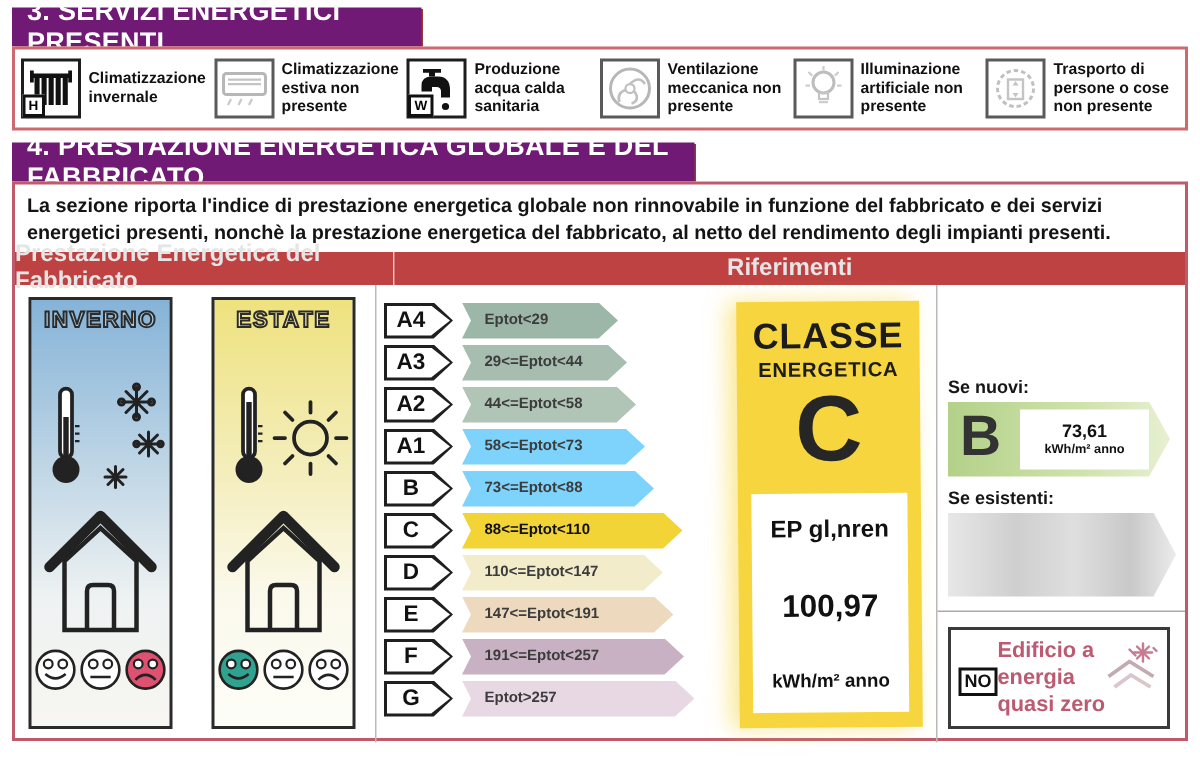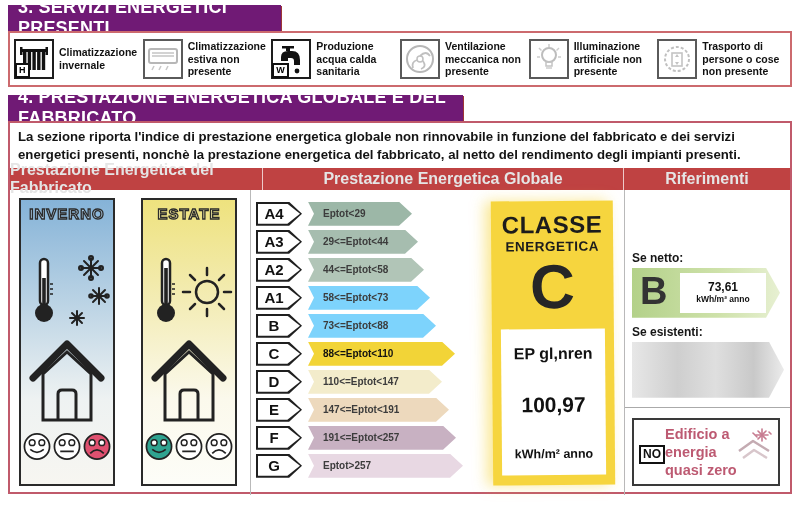--- a/index.html
+++ b/index.html
@@ -191,21 +191,20 @@
   </div>
 </div>
 
 <div class="abs sec-header" style="left:8px;top:95px;width:455px;height:26px;">4. PRESTAZIONE ENERGETICA GLOBALE E DEL FABBRICATO</div>
 
 <div class="abs" id="sec4-box">
   <div id="sec4-desc">La sezione riporta l'indice di prestazione energetica globale non rinnovabile in funzione del fabbricato e dei servizi energetici presenti, nonchè la prestazione energetica del fabbricato, al netto del rendimento degli impianti presenti.</div>
 
   <div id="table-header">
     <div class="th" id="th-fab">Prestazione Energetica del Fabbricato</div>
-    <div class="th" id="th-glob">Prestazione Energetica Globale</div>
     <div class="th" id="th-rif">Riferimenti</div>
   </div>
 
   <div id="table-body">
     <div class="col-div" style="left:240px;"></div>
     <div class="col-div" style="left:614px;"></div>
 
     <div id="watermark-swirl"></div>
 
     <div class="season-card" id="card-estate">
@@ -436,21 +435,21 @@
       <div id="classe-t1">CLASSE</div>
       <div id="classe-t2">ENERGETICA</div>
       <div id="classe-letter">C</div>
       <div id="classe-inner">
         <div id="ep-label">EP gl,nren</div>
         <div id="ep-value">100,97</div>
         <div id="ep-unit">kWh/m² anno</div>
       </div>
     </div>
 
-    <div class="rif-sub" style="top:61px;">Se netto:</div>
+    <div class="rif-sub" style="top:61px;">Se nuovi:</div>
 
     <div id="b-arrow">
       <div id="b-arrow-letter">B</div>
       <div id="b-value-box">
         <div id="b-value">73,61</div>
         <div id="b-unit">kWh/m² anno</div>
       </div>
     </div>
 
     <div class="rif-sub" style="top:135px;">Se esistenti:</div>

